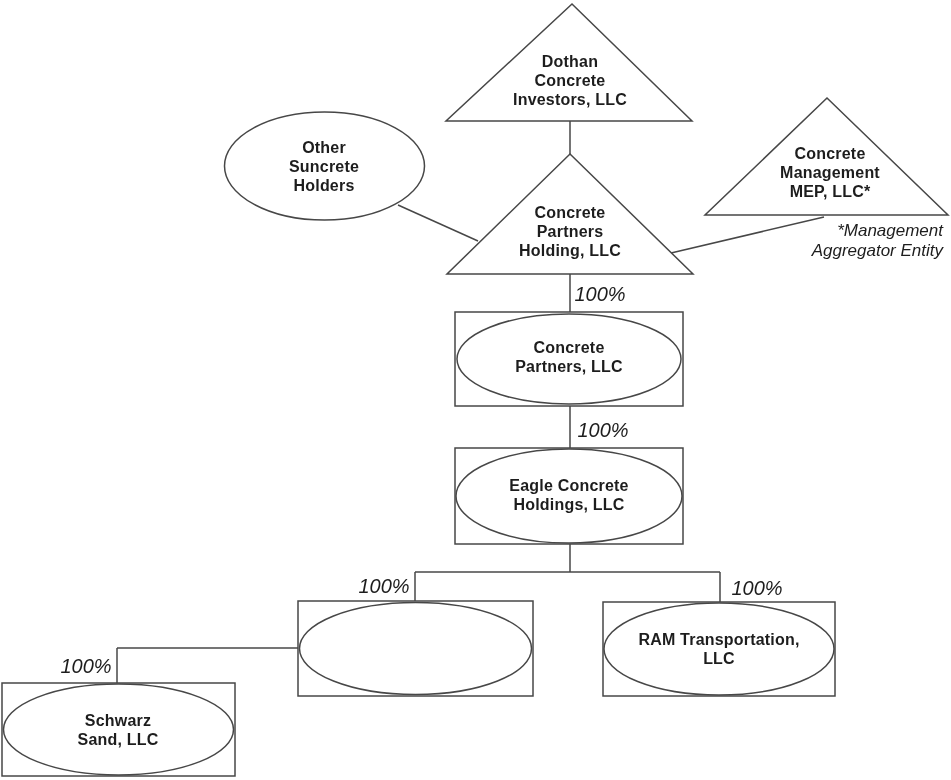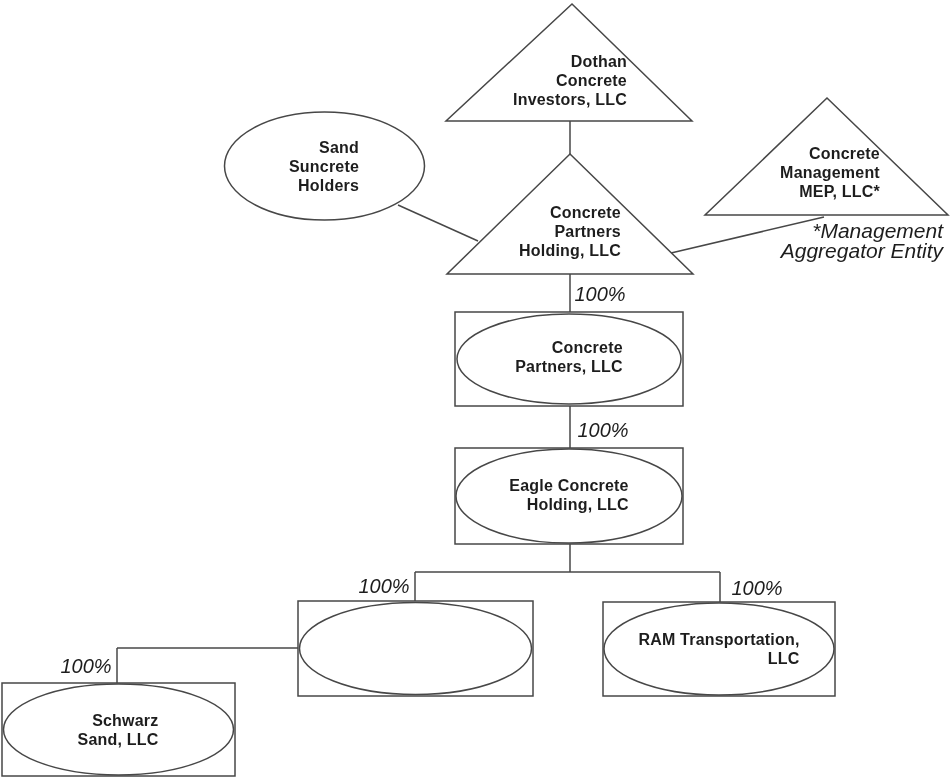--- a/index.html
+++ b/index.html
@@ -16,21 +16,21 @@
     overflow: hidden;
   }
   .canvas svg {
     position: absolute;
     left: 0;
     top: 0;
   }
   .node-label {
     position: absolute;
     transform: translate(-50%, -50%);
-    text-align: right;
+    text-align: center;
     font-weight: bold;
     font-size: 16px;
     line-height: 19px;
     color: #1d1d1d;
     white-space: pre-line;
     letter-spacing: 0.2px;
   }
   .pct-label {
     position: absolute;
     transform: translate(-50%, -50%);
@@ -38,21 +38,21 @@
     font-size: 20px;
     color: #1d1d1d;
     white-space: nowrap;
   }
   .footnote {
     position: absolute;
     right: 8px;
     top: 221px;
     text-align: right;
     font-style: italic;
-    font-size: 21px;
+    font-size: 17px;
     line-height: 20px;
     color: #1d1d1d;
     white-space: pre-line;
   }
 </style>
 </head>
 <body>
 
 <div class="canvas">
 
@@ -98,33 +98,33 @@
   </svg>
 
   <div class="node-label" style="left:570px; top:80px;">Dothan
 Concrete
 Investors, LLC</div>
 
   <div class="node-label" style="left:830px; top:172px;">Concrete
 Management
 MEP, LLC*</div>
 
-  <div class="node-label" style="left:324px; top:166px;">Sand
+  <div class="node-label" style="left:324px; top:166px;">Other
 Suncrete
 Holders</div>
 
   <div class="node-label" style="left:570px; top:231px;">Concrete
 Partners
 Holding, LLC</div>
 
   <div class="node-label" style="left:569px; top:357px;">Concrete
 Partners, LLC</div>
 
   <div class="node-label" style="left:569px; top:495px;">Eagle Concrete
-Holding, LLC</div>
+Holdings, LLC</div>
 
 
   <div class="node-label" style="left:719px; top:649px;">RAM Transportation,
 LLC</div>
 
   <div class="node-label" style="left:118px; top:730px;">Schwarz
 Sand, LLC</div>
 
   <div class="pct-label" style="left:600px; top:294px;">100%</div>
 

